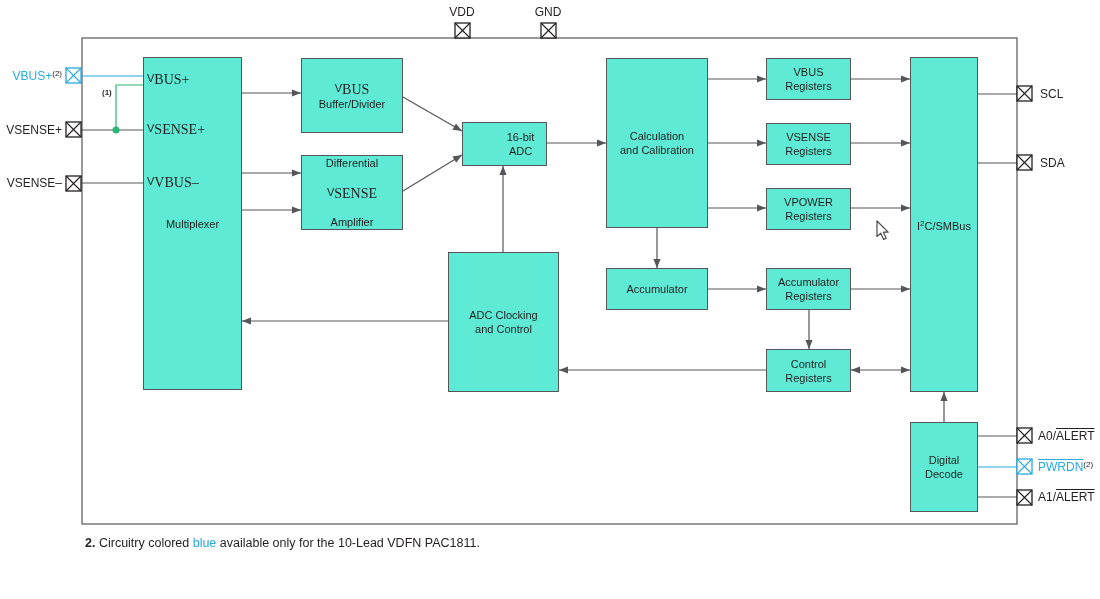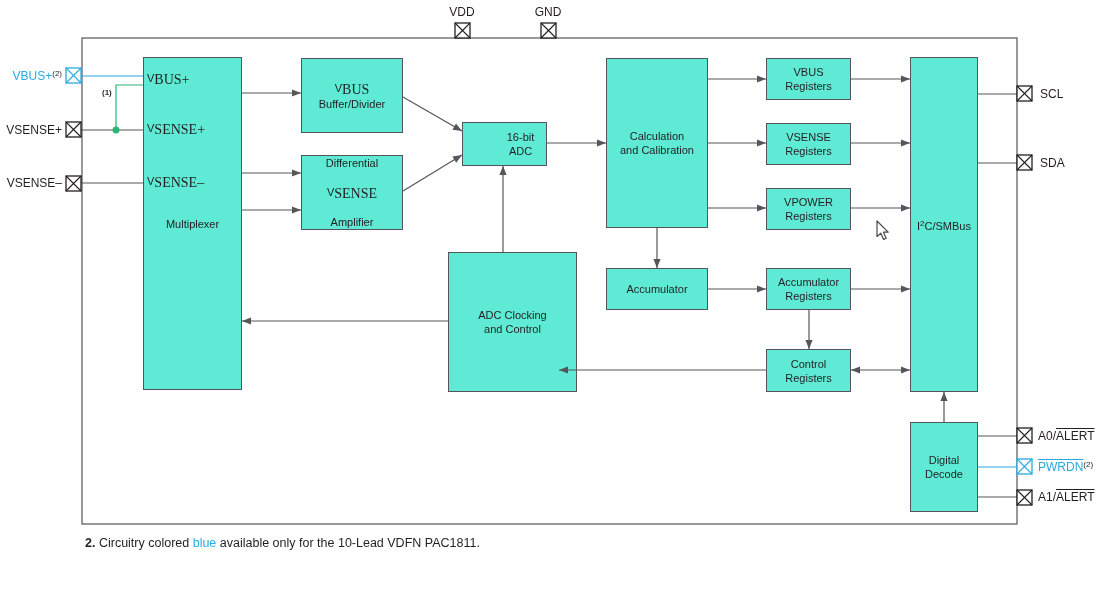--- a/index.html
+++ b/index.html
@@ -45,21 +45,21 @@
         <div><span>V</span><span class="sub">SENSE</span></div>
         <div><span>Amplifier</span></div>
       </div>
       <div class="block" style="left: 462px; top: 122px; width: 85px; height: 44px; padding-left: 32px;">
         <div><span>16-bit ADC</span></div>
       </div>
       <div class="block" style="left: 606px; top: 58px; width: 102px; height: 170px;">
         <div><span>Calculation</span></div>
         <div><span>and Calibration</span></div>
       </div>
-      <div class="block" style="left: 448px; top: 252px; width: 129px; height: 140px;">
+      <div class="block" style="left: 448px; top: 252px; width: 111px; height: 140px;">
         <div><span>ADC Clocking</span></div>
         <div><span>and Control</span></div>
       </div>
       <div class="block" style="left: 606px; top: 268px; width: 102px; height: 42px;">
         <div><span>Accumulator</span></div>
       </div>
       <div class="block" style="left: 766px; top: 58px; width: 85px; height: 42px;">
         <div><span>VBUS</span></div>
         <div><span>Registers</span></div>
       </div>
@@ -83,21 +83,21 @@
         <div><span>I</span><span class="sup">2</span><span>C/SMBus</span></div>
       </div>
       <div class="block" style="left: 910px; top: 422px; width: 68px; height: 90px;">
         <div><span>Digital</span></div>
         <div><span>Decode</span></div>
       </div>
     </div>
   <div id="labels-layer">
       <div class="flabel anchor-left" style="left: 147px; top: 80px;"><span>V</span><span class="sub">BUS+</span></div>
       <div class="flabel anchor-left" style="left: 147px; top: 130px;"><span>V</span><span class="sub">SENSE+</span></div>
-      <div class="flabel anchor-left" style="left: 147px; top: 183px;"><span>V</span><span class="sub">SENSE–</span></div>
+      <div class="flabel anchor-left" style="left: 147px; top: 183px;"><span>V</span><span class="sub">VBUS–</span></div>
       <div class="flabel anchor-left" style="left: 102px; top: 91px;"><span class="ref">(1)</span></div>
       <div class="flabel anchor-center pin-label" style="left: 462px; top: 12px;"><span>VDD</span></div>
       <div class="flabel anchor-center pin-label" style="left: 548px; top: 12px;"><span>GND</span></div>
       <div class="flabel anchor-right pin-label" style="left: 62px; top: 76px;"><span style="color: rgb(39, 170, 225);">VBUS+</span><span class="sup" style="color: rgb(35, 31, 32);">(2)</span></div>
       <div class="flabel anchor-right pin-label" style="left: 62px; top: 130px;"><span>VSENSE+</span></div>
       <div class="flabel anchor-right pin-label" style="left: 62px; top: 183px;"><span>VSENSE–</span></div>
       <div class="flabel anchor-left pin-label" style="left: 1040px; top: 94px;"><span>SCL</span></div>
       <div class="flabel anchor-left pin-label" style="left: 1040px; top: 163px;"><span>SDA</span></div>
       <div class="flabel anchor-left pin-label" style="left: 1038px; top: 436px;"><span>A0/</span><span class="over">ALERT</span></div>
       <div class="flabel anchor-left pin-label" style="left: 1038px; top: 467px;"><span class="over" style="color: rgb(39, 170, 225);">PWRDN</span><span class="sup" style="color: rgb(35, 31, 32);">(2)</span></div>

